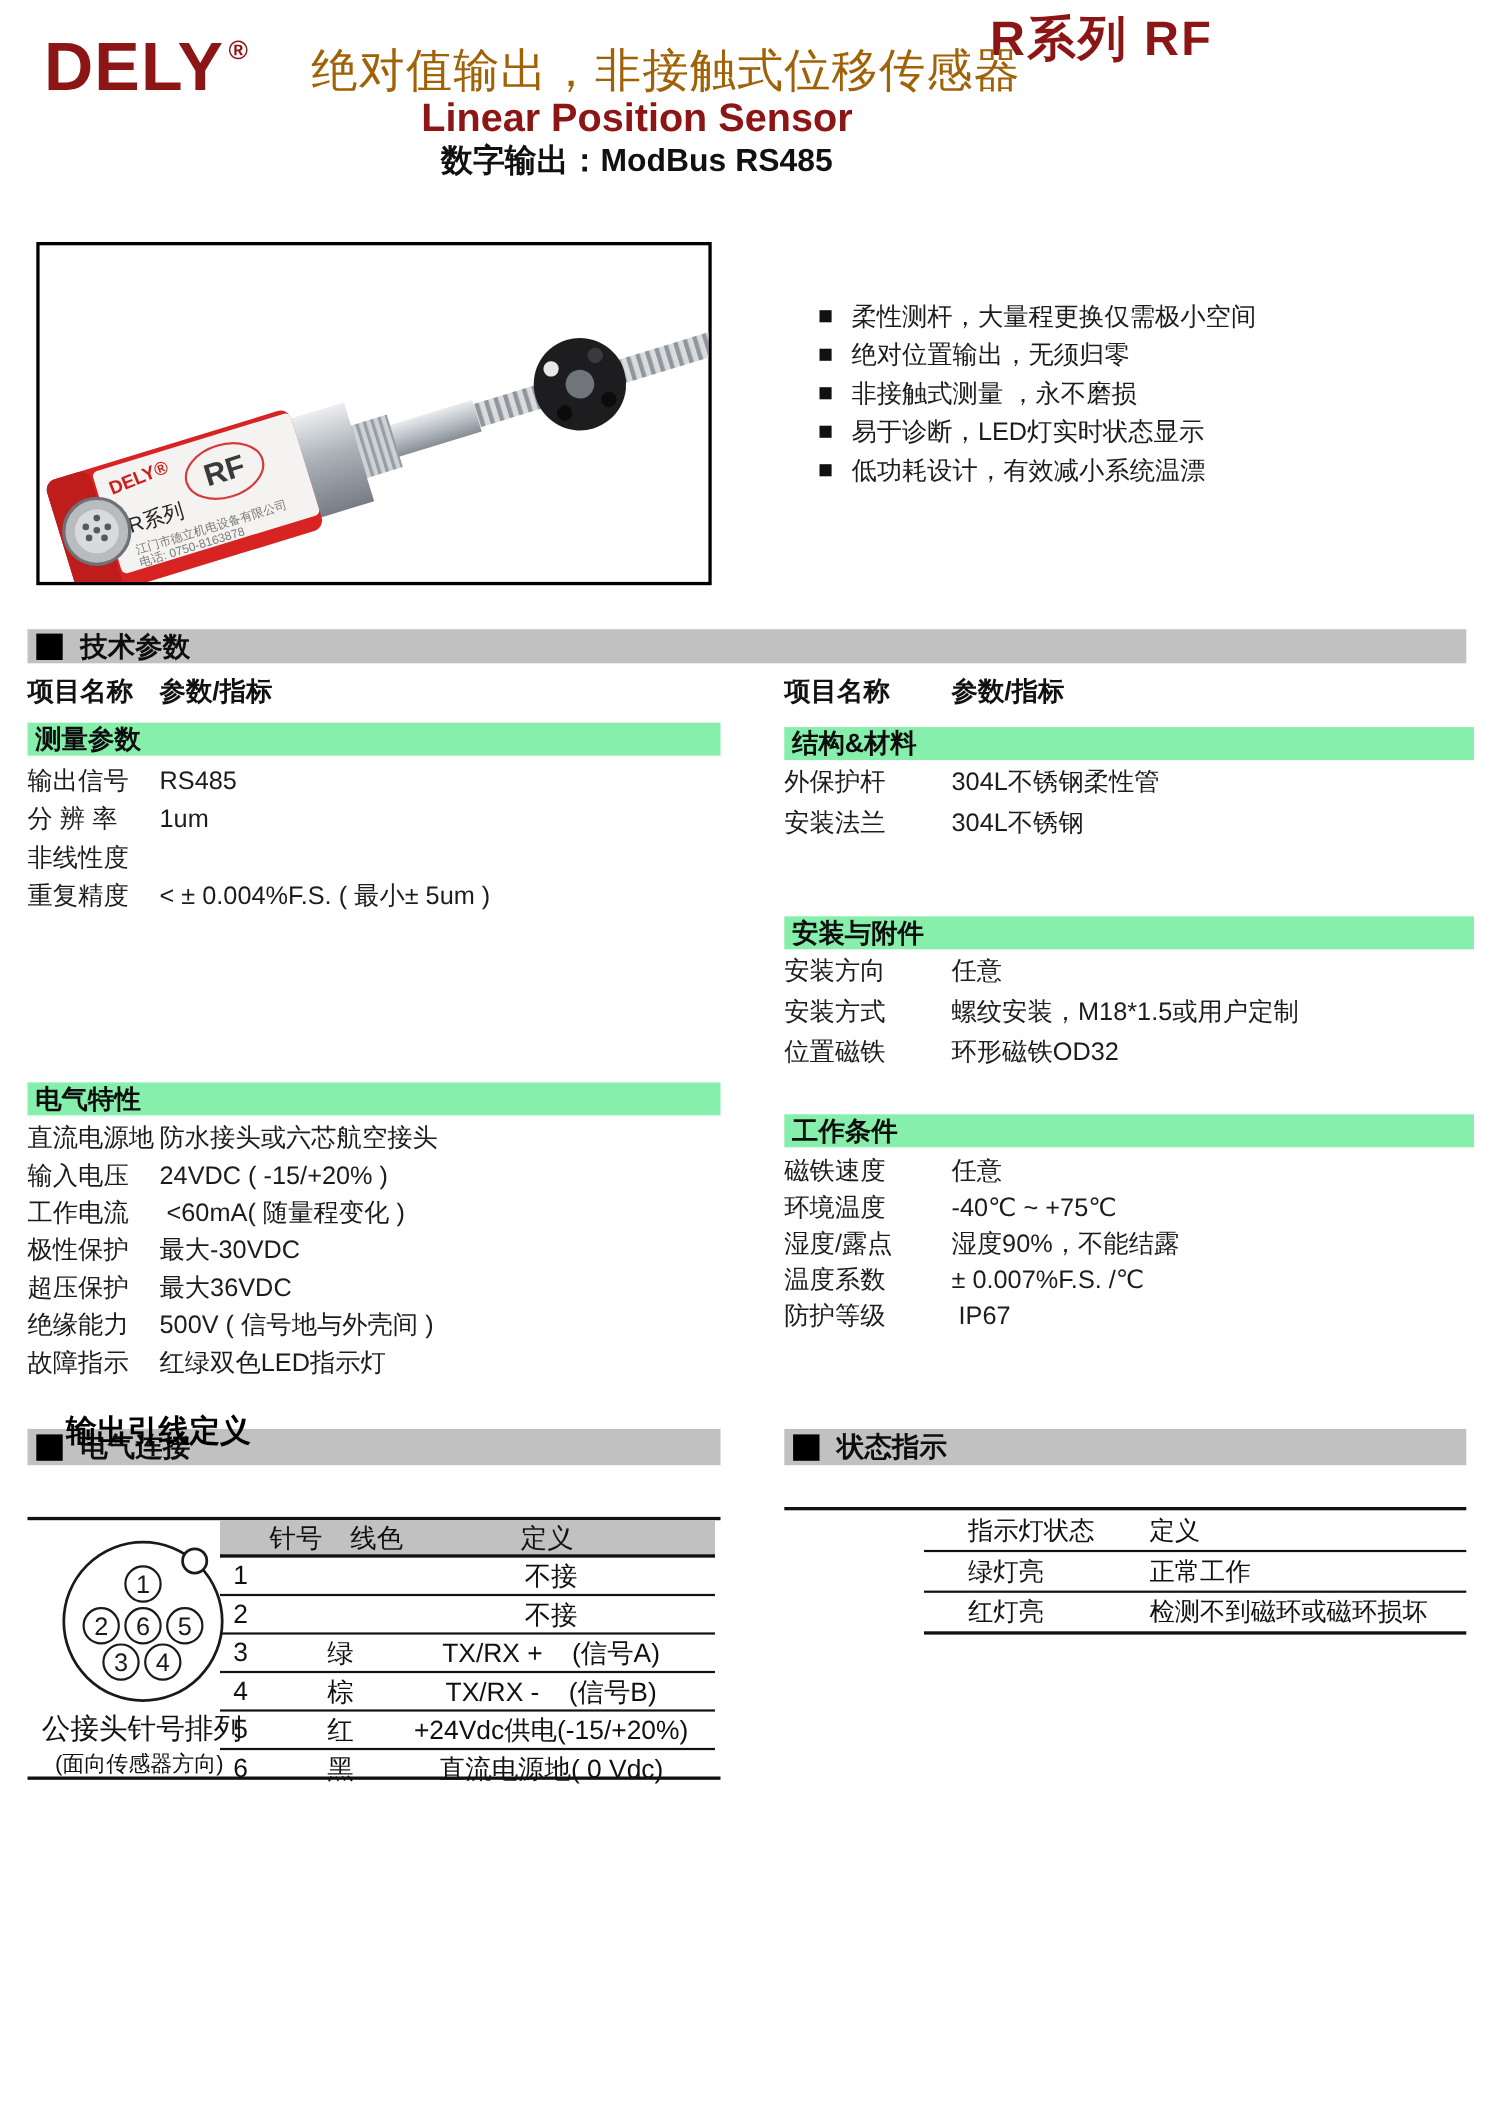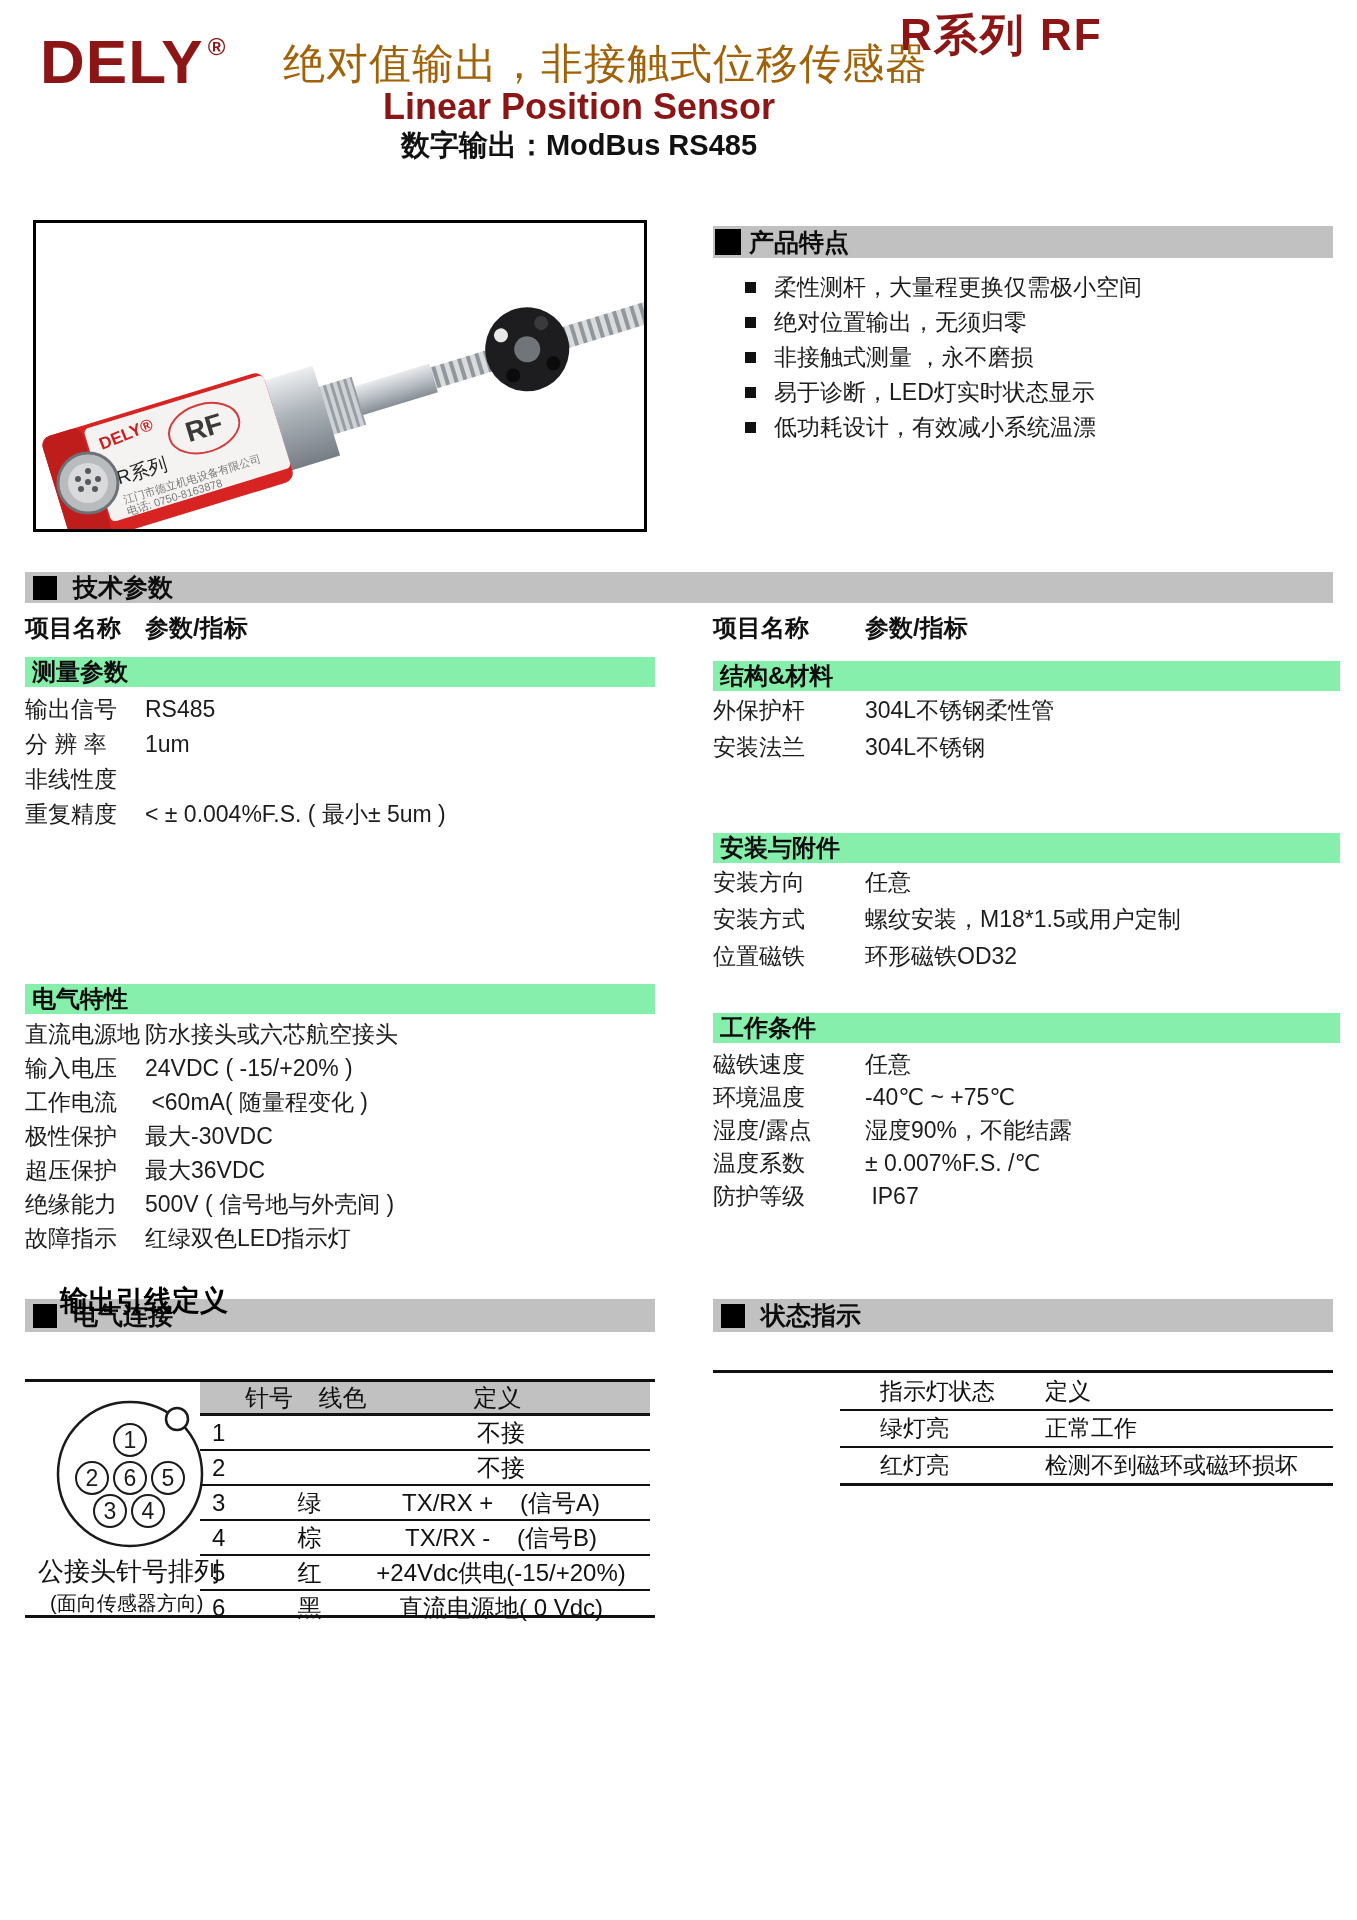--- a/index.html
+++ b/index.html
@@ -137,24 +137,20 @@
             <circle cx="42" cy="256" r="3"></circle>
             <circle cx="62" cy="256" r="3"></circle>
           <circle cx="45" cy="266" r="3"></circle>
             <circle cx="59" cy="266" r="3"></circle>
             <circle cx="52" cy="259" r="3"></circle>
         </g>
       </g>
     </svg>
   </div>
 
-  <div class="abs bar flush" style="left:713px;top:226px;width:620px;height:32px;">
-    <div class="sq"></div>
-    <span>产品特点</span>
-  </div>
   <div class="abs features-list" style="left:745px;top:270px;width:588px;">
       <div class="row-item">柔性测杆，大量程更换仅需极小空间</div>
       <div class="row-item">绝对位置输出，无须归零</div>
       <div class="row-item">非接触式测量 ，永不磨损</div>
       <div class="row-item">易于诊断，LED灯实时状态显示</div>
       <div class="row-item">低功耗设计，有效减小系统温漂</div>
     </div>
 
   <div class="abs bar" style="left:25px;top:572px;width:1308px;height:31px;">
     <div class="sq"></div>

